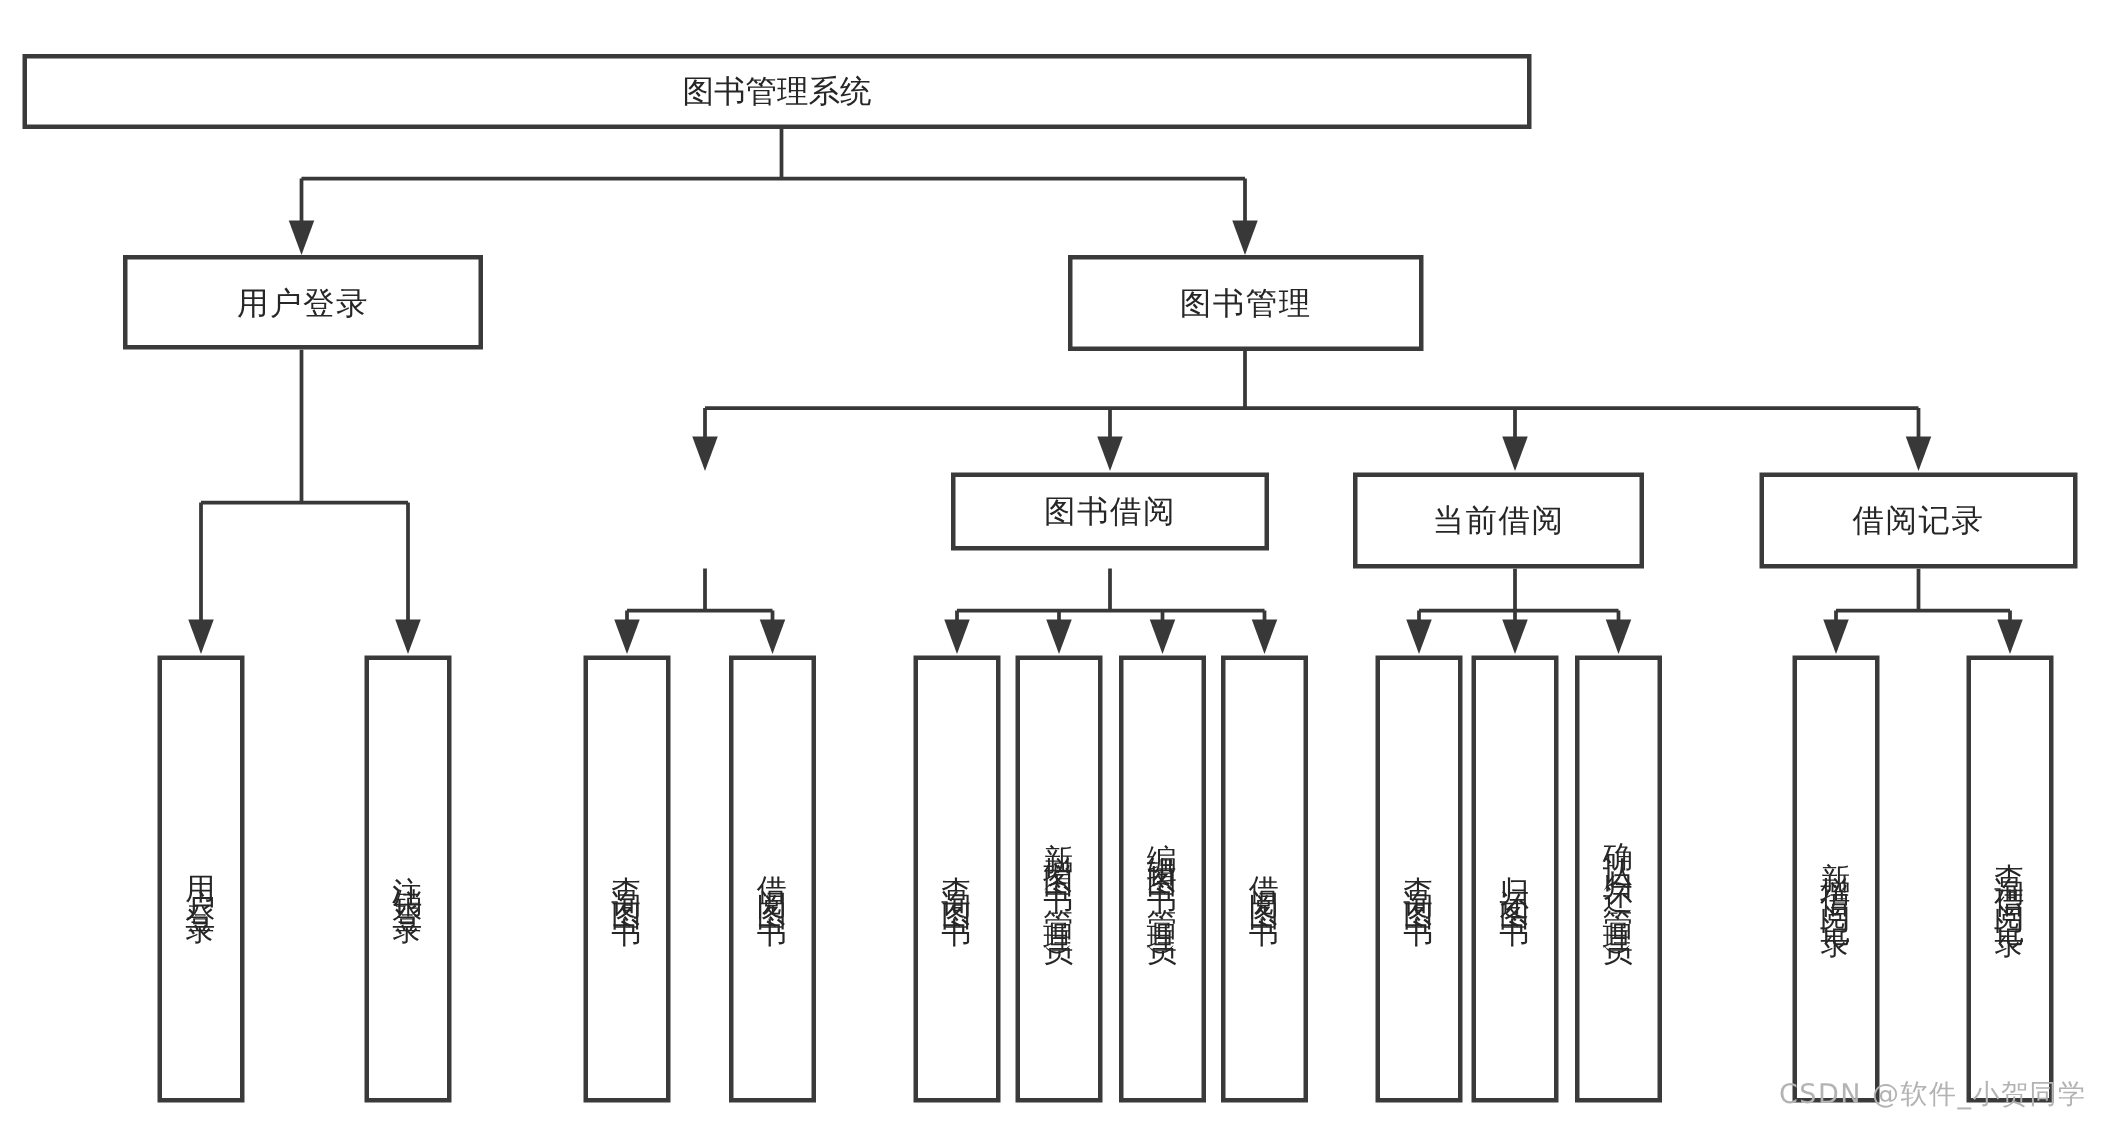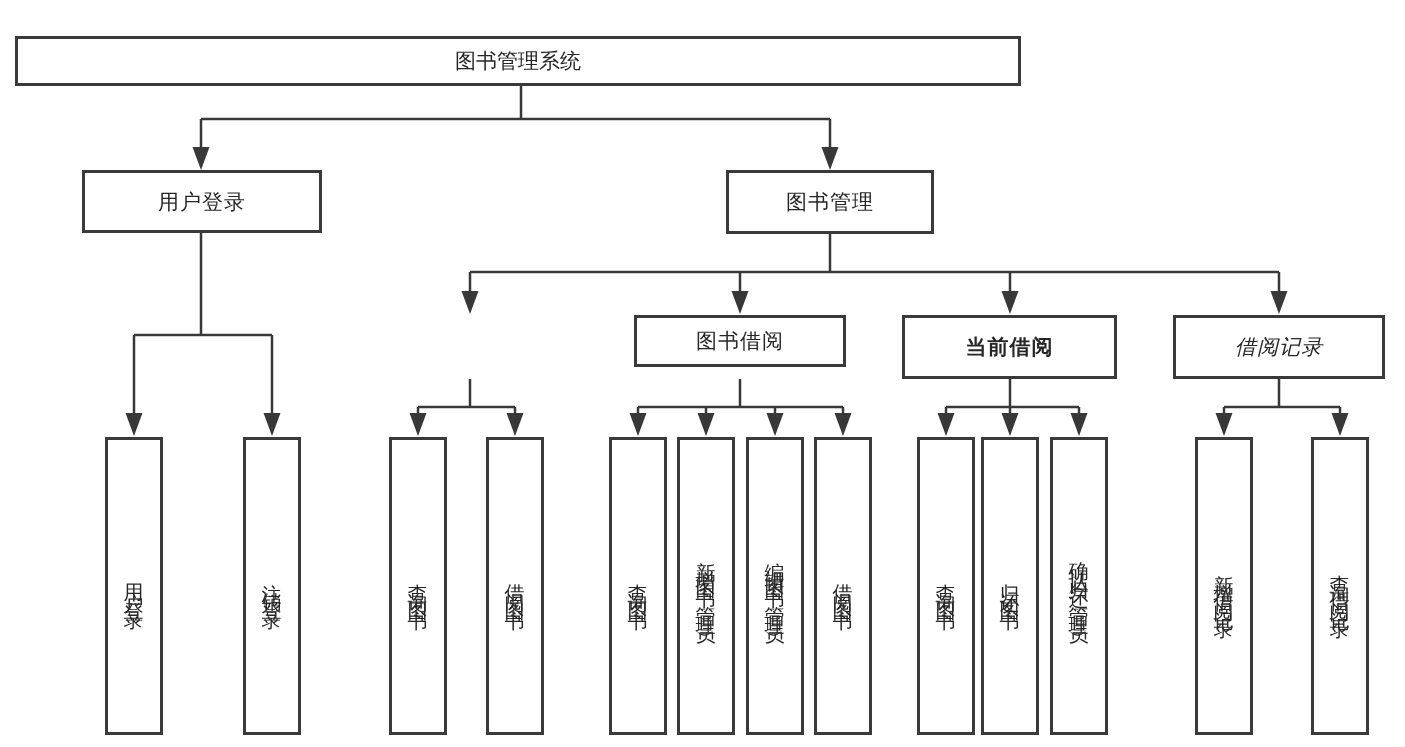--- a/index.html
+++ b/index.html
@@ -102,31 +102,31 @@
     </g>
   </svg>
 
   <div class="node root" style="left:15px;top:16px;width:1006px;height:50px;margin-top:20px;">
     <span>图书管理系统</span>
   </div>
 
   <div class="node hnode" style="left:82px;top:170px;width:240px;height:63px;">
     <span>用户登录</span>
   </div>
-  <div class="node hnode" style="left:712px;top:170px;width:208px;height:64px;margin-left:14px;">
+  <div class="node hnode" style="left:712px;top:170px;width:237px;height:64px;">
     <span>图书管理</span>
   </div>
 
   <div class="node hnode" style="left:634px;top:315px;width:212px;height:52px;">
     <span>图书借阅</span>
   </div>
-  <div class="node hnode" style="left:902px;top:315px;width:215px;height:64px;font-weight:bold;">
+  <div class="node hnode" style="left:902px;top:315px;width:194px;height:64px;">
     <span>当前借阅</span>
   </div>
-  <div class="node hnode" style="left:1173px;top:315px;width:212px;height:64px;font-style:italic;">
+  <div class="node hnode" style="left:1173px;top:315px;width:212px;height:64px;">
     <span>借阅记录</span>
   </div>
 
   <div class="node leaf" style="left:105px;top:437px;width:58px;height:298px;">
     <span class="vtext">用户登录</span>
   </div>
   <div class="node leaf" style="left:243px;top:437px;width:58px;height:298px;">
     <span class="vtext">注销登录</span>
   </div>
   <div class="node leaf" style="left:389px;top:437px;width:58px;height:298px;">
@@ -156,13 +156,14 @@
   <div class="node leaf" style="left:1050px;top:437px;width:58px;height:298px;">
     <span class="vtext">确认归还（管理员）</span>
   </div>
   <div class="node leaf" style="left:1195px;top:437px;width:58px;height:298px;">
     <span class="vtext">新增借阅记录</span>
   </div>
   <div class="node leaf" style="left:1311px;top:437px;width:58px;height:298px;">
     <span class="vtext">查询借阅记录</span>
   </div>
 
+  <div id="watermark">CSDN @软件_小贺同学</div>
 </div>
 
 </body></html>

